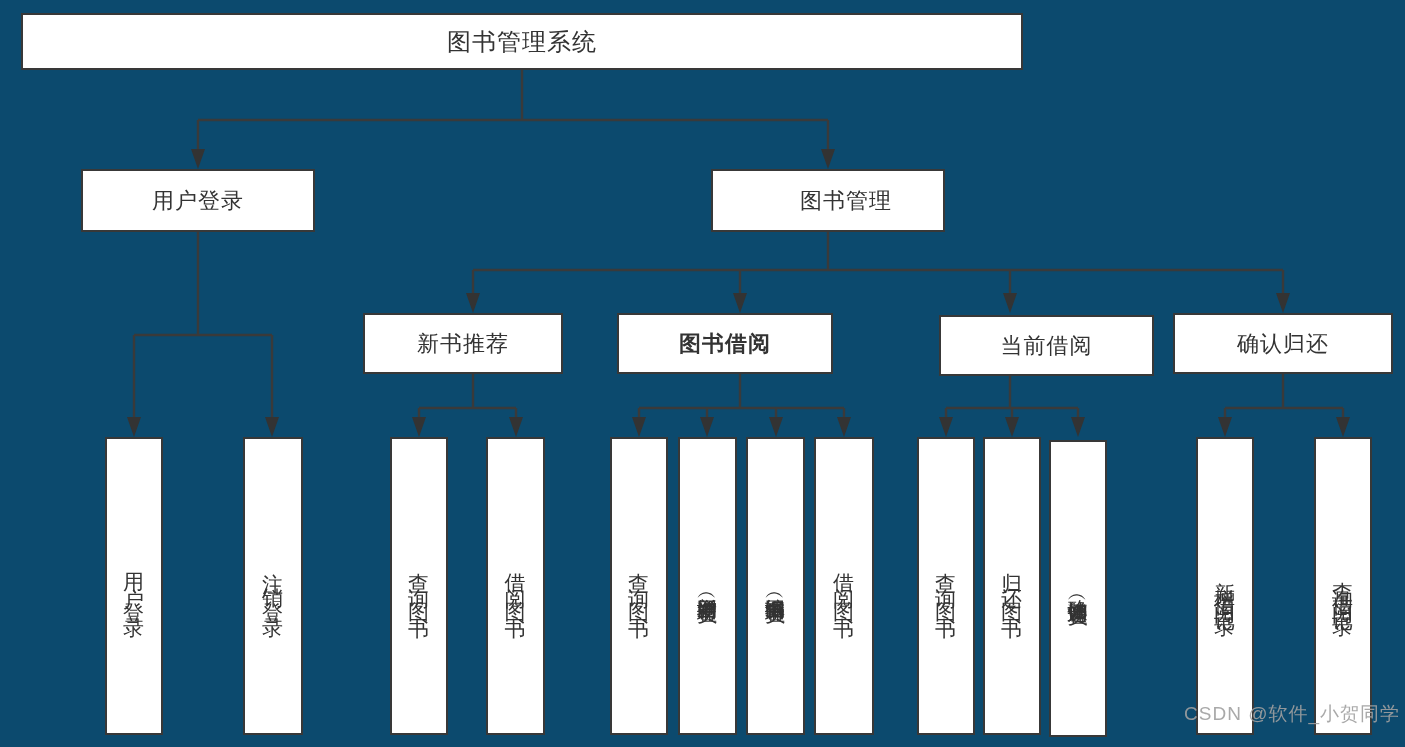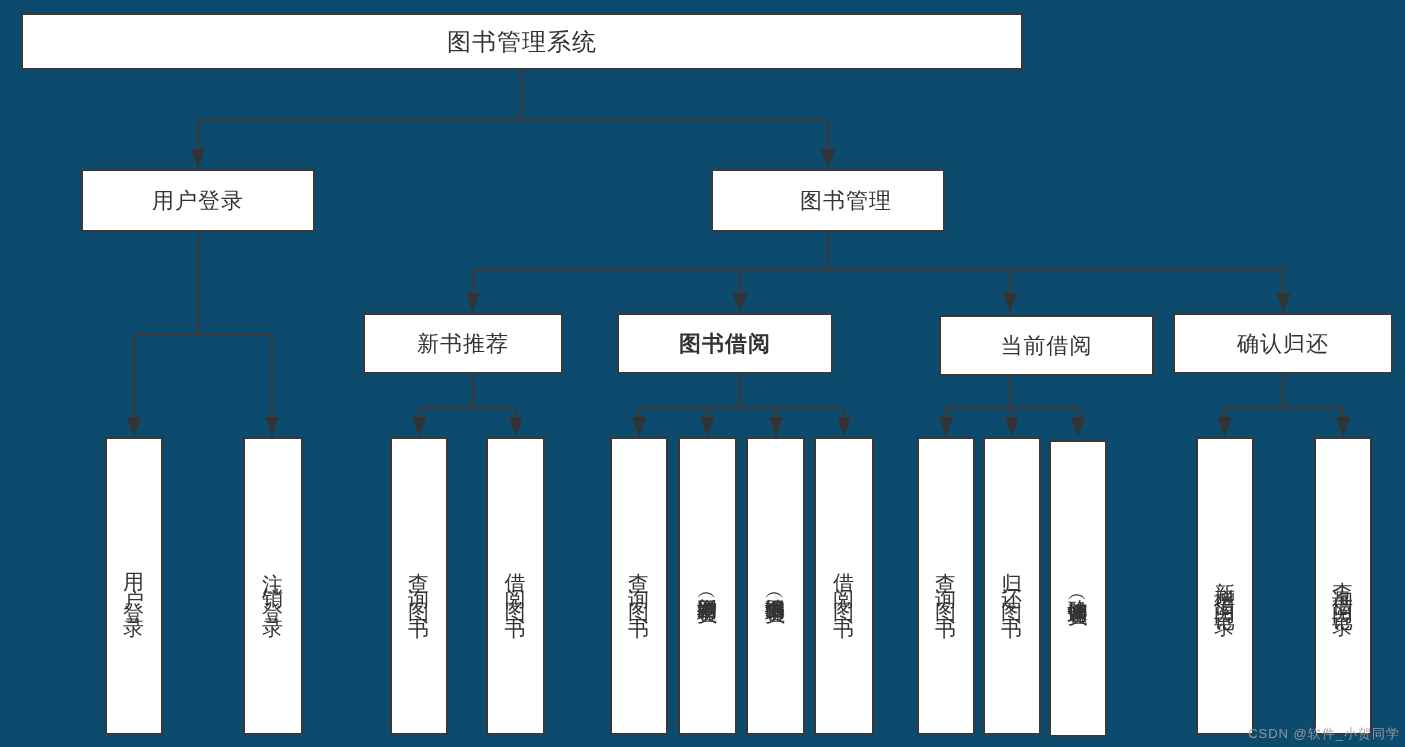--- a/index.html
+++ b/index.html
@@ -33,22 +33,22 @@
     font-size:21px;
     line-height:1;
     padding:6px 0;
   }
   .ls-wide{letter-spacing:15px;}
   .ls-mid{letter-spacing:7px;}
   .ls-tight{letter-spacing:1px;font-size:20px;}
   .watermark{
     position:absolute;
     right:5px;
-    bottom:4px;
-    font-size:13px;
+    bottom:20px;
+    font-size:19px;
     color:rgba(160,160,160,0.9);
     letter-spacing:1px;
     white-space:nowrap;
     z-index:5;
   }
 </style>
 </head>
 <body>
 
 <div class="stage">

